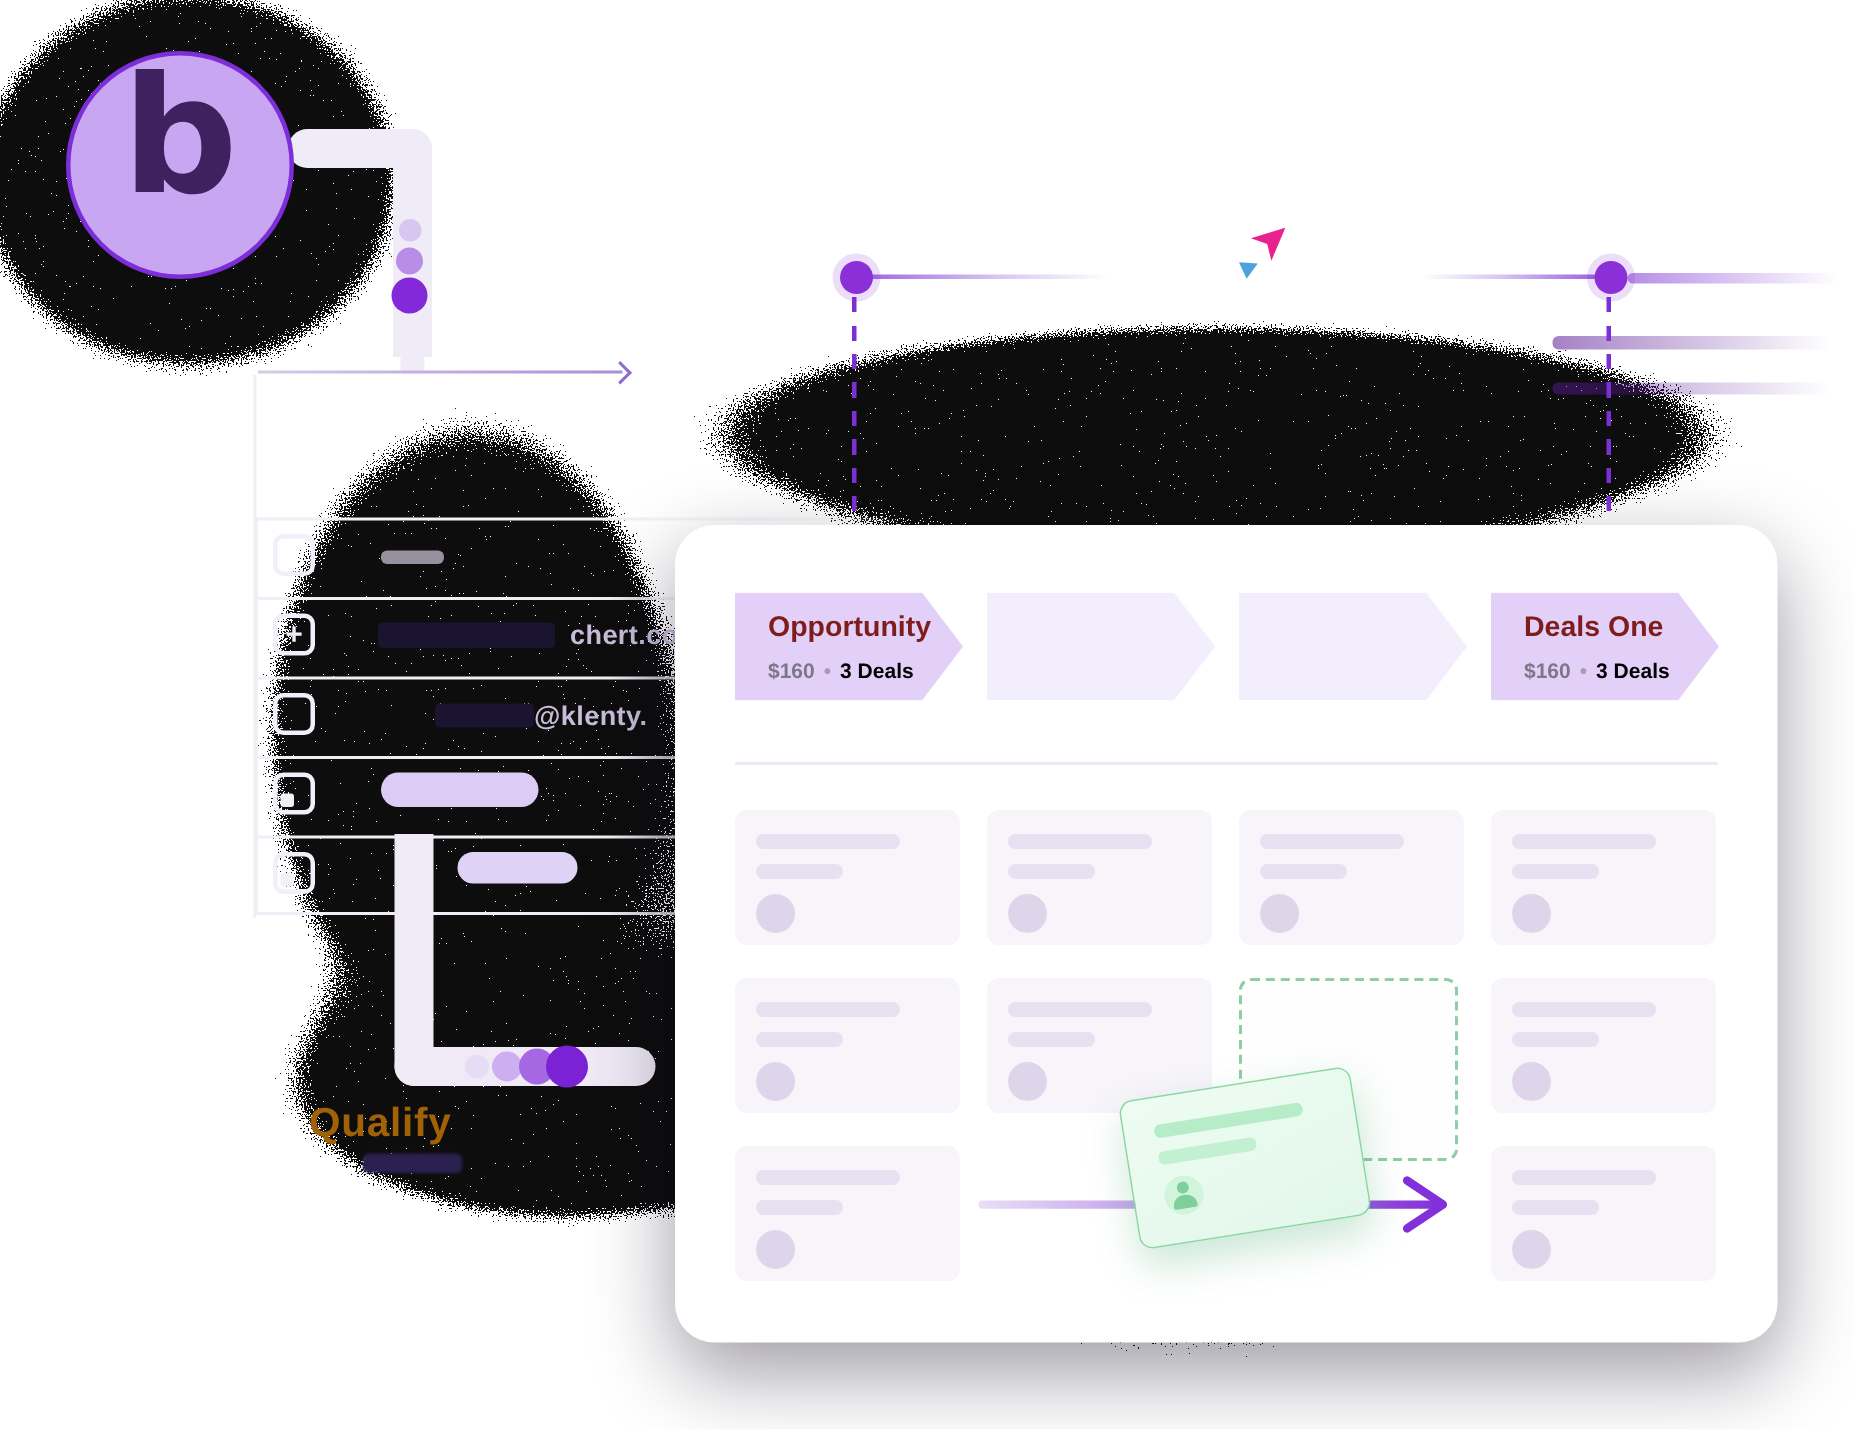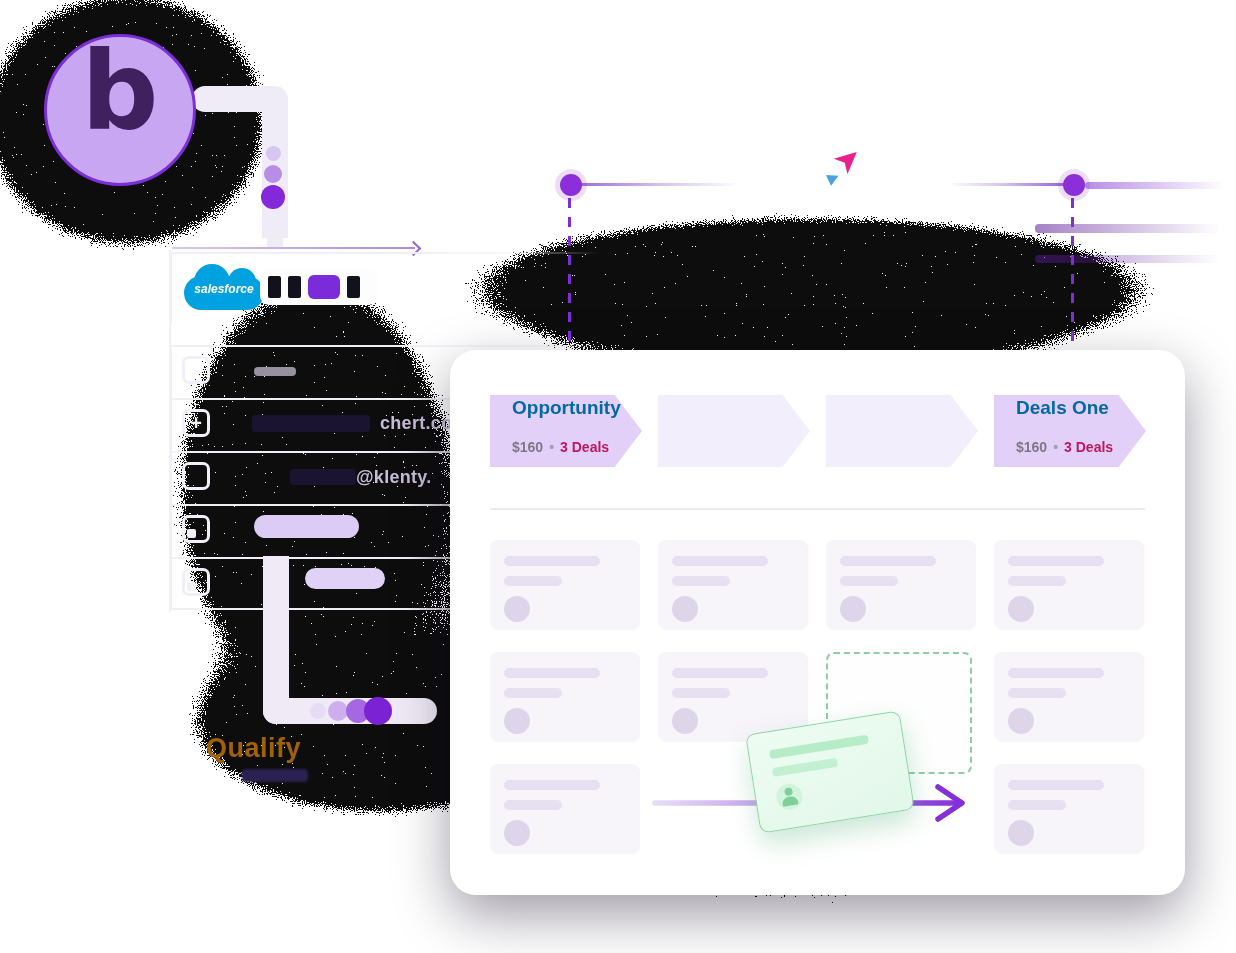--- a/index.html
+++ b/index.html
@@ -21,25 +21,25 @@
   .darkbar{position:absolute;background:#1a1430;border-radius:3px;}
   .fragment{position:absolute;color:#c7bdd9;font-size:18px;font-weight:bold;letter-spacing:.3px;}
   .pill{position:absolute;background:#dccbf4;border-radius:12px;}
   
   #board{position:absolute;left:450px;top:350px;width:735px;height:545px;background:#ffffff;
     border-radius:26px;box-shadow:0 20px 55px rgba(12,6,28,.4);}
   .stage-chip{position:absolute;top:45px;width:152px;height:72px;
     clip-path:polygon(0 0,82% 0,100% 50%,82% 100%,0 100%);}
   .stage-chip.active{background:#e3d0f8;}
   .stage-chip.faded{background:#f3eefb;}
-  .stage-title{position:absolute;left:22px;top:2px;font-size:19px;font-weight:800;color:#0369a1;}
+  .stage-title{position:absolute;left:22px;top:13px;font-size:19px;font-weight:800;color:#7f1d1d;}
   .stage-sub{position:absolute;left:22px;top:44px;font-size:14px;font-weight:bold;}
   .stage-sub .val{color:#7d7787;}
   .stage-sub .sep{color:#a59eb2;padding:0 6px;}
-  .stage-sub .deals{color:#be185d;}
+  .stage-sub .deals{color:#000000;}
   .card{position:absolute;width:150px;height:90px;background:#f7f4fa;border-radius:8px;}
   .card .b1{position:absolute;left:14px;top:16px;width:96px;height:10px;border-radius:5px;background:#e6e0f0;}
   .card .b2{position:absolute;left:14px;top:36px;width:58px;height:10px;border-radius:5px;background:#e6e0f0;}
   .card .av{position:absolute;left:14px;top:56px;width:26px;height:26px;border-radius:50%;background:#ded5eb;}
   .dashed-slot{position:absolute;left:376px;top:302px;width:146px;height:122px;background:#fdfefd;
     border:2px dashed #8fcda4;border-radius:8px;box-sizing:border-box;}
   
   #green-card{position:absolute;left:752px;top:722px;width:154px;height:98px;border-radius:9px;
     background:linear-gradient(160deg,#eefcf2,#e2f7e9);border:1.5px solid #8ad7a2;
     transform:rotate(-9deg);box-shadow:0 12px 26px rgba(70,170,110,.28);}
@@ -126,34 +126,20 @@
   <div class="pipe" style="left:267px;top:236px;width:16px;height:13px;border-radius:3px;"></div>
   <div class="dot" style="left:266px;top:146px;width:15px;height:15px;background:#d7c6ef;"></div>
   <div class="dot" style="left:264px;top:165px;width:18px;height:18px;background:#b88de6;"></div>
   <div class="dot" style="left:261px;top:185px;width:24px;height:24px;background:#8429da;"></div>
 
   <div class="abs" style="left:172px;top:247px;width:243px;height:2px;background:linear-gradient(90deg,#d6cbe9,#a88fd6);"></div>
   <div class="thin-arrowhead" style="left:408px;top:243px;"></div>
 
   <div class="abs" style="left:169px;top:250px;width:2px;height:362px;background:#f2eef8;"></div>
 
-  <div class="lrow" style="left:170px;top:252px;width:300px;height:72px;">
-    <div id="sf-cloud">
-      <div class="c-b1"></div>
-      <div class="c-b2"></div>
-      <div class="c-main"></div>
-      <div class="c-txt">salesforce</div>
-    </div>
-    <div id="sf-pill">
-      <div class="sf-sq"></div>
-      <div class="sf-sq"></div>
-      <div class="sf-purple"></div>
-      <div class="sf-sq"></div>
-    </div>
-  </div>
 
   <div class="lrow" style="left:170px;top:345px;width:300px;height:53px;">
     <div class="cbx"></div>
     <div class="abs" style="left:82px;top:22px;width:42px;height:9px;border-radius:4px;background:#97909e;"></div>
   </div>
   <div class="lrow" style="left:170px;top:398px;width:300px;height:53px;">
     <div class="cbx">+</div>
     <div class="darkbar" style="left:80px;top:17px;width:118px;height:17px;"></div>
     <div class="fragment" style="left:208px;top:15px;">chert.com</div>
   </div>

